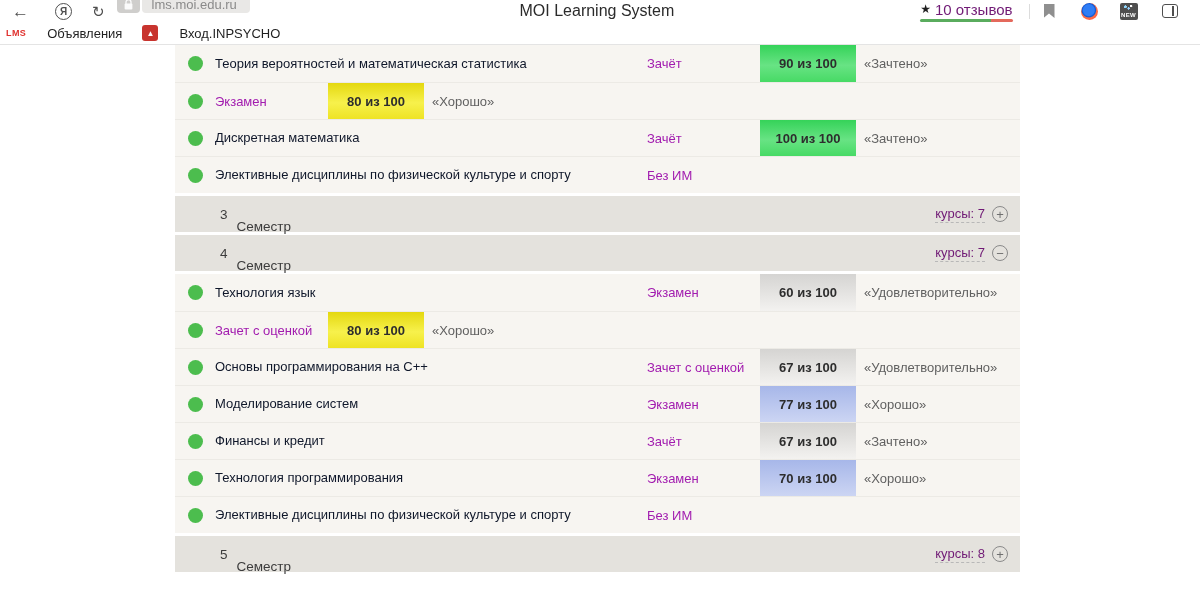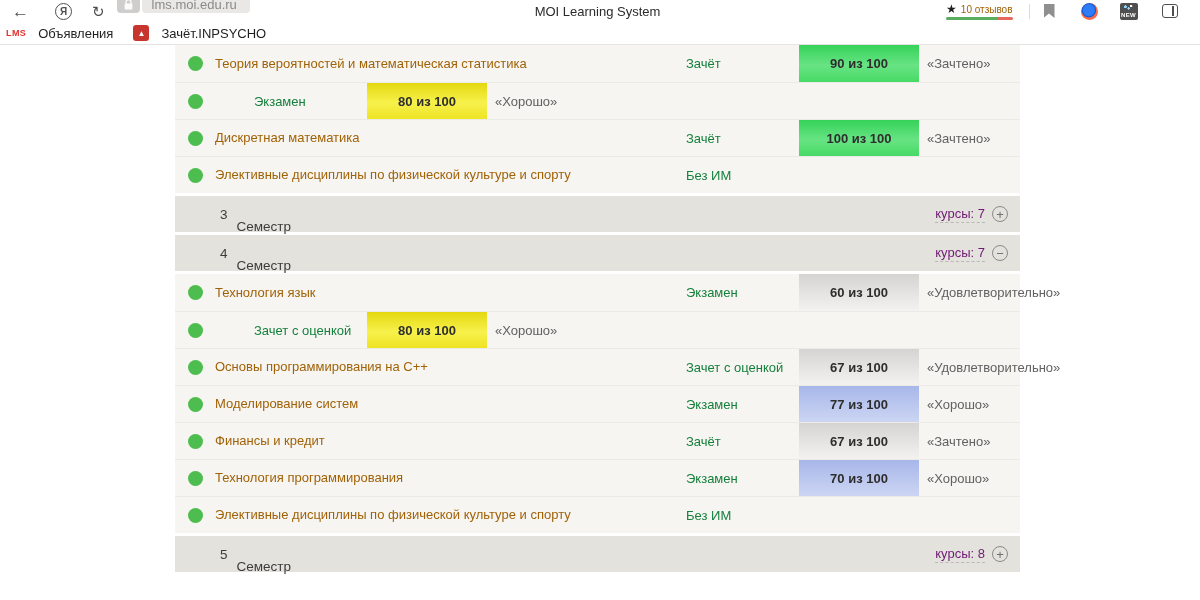--- a/index.html
+++ b/index.html
@@ -17,25 +17,25 @@
   .back-btn { margin-left:12px; font-size:17px; }
   .ya-btn { margin-left:26px; width:17px; height:17px; border:1.6px solid #4f4f4f; border-radius:50%;
             display:flex; align-items:center; justify-content:center; font-size:10px; font-weight:700; color:#4f4f4f; }
   .refresh-btn { margin-left:20px; font-size:15px; }
   .urlbox { margin-left:12px; display:flex; height:32px; }
   .lockpill { width:23px; height:18px; background:#cfcecc; border-radius:4px;
               display:flex; align-items:center; justify-content:center; }
   .urlpill { height:18px; background:#e9e8e6; border-radius:4px; margin-left:2px;
              display:flex; align-items:center; padding:0 10px; font-size:13px; color:#8a8a8a; min-width:108px; }
   .page-title { position:absolute; left:50%; top:50%; transform:translate(-52%,-50%);
-                font-size:13px; color:#2b2b2b; white-space:nowrap; }
+                font-size:16px; color:#2b2b2b; white-space:nowrap; }
   .top-right { position:absolute; right:0; top:0; height:22px; display:flex; align-items:center; }
   .reviews { position:relative; display:flex; align-items:center; gap:4px; padding:0 2px 4px 2px; cursor:pointer; }
   .reviews .star { font-size:12px; color:#1f1f1f; }
-  .reviews .rev-label { font-size:10px; color:#a16207; white-space:nowrap; }
+  .reviews .rev-label { font-size:15px; color:#701a75; white-space:nowrap; }
   .reviews .rating-bar { position:absolute; left:2px; right:2px; bottom:0; height:3px; border-radius:2px;
      background:linear-gradient(90deg,#5aac5e 0 76%, #e4695c 76% 100%); }
   .v-divider { width:1px; height:15px; background:#dcdcdc; margin:0 14px; }
   .flag-icon { width:11px; height:14px; background:#8f8f8f;
      clip-path:polygon(0 0,100% 0,100% 100%,50% 68%,0 100%); cursor:pointer; }
   .orb-icon { width:17px; height:17px; border-radius:50%; margin-left:26px; cursor:pointer;
      background:radial-gradient(circle at 46% 42%, #2f7df6 0 40%, #1457d0 50%, #ff7043 58%, #ff5349 78%, #ffb300 100%); }
   .new-icon { width:18px; height:17px; background:#4f4f4f; border-radius:2px; margin-left:22px; cursor:pointer;
      display:flex; flex-direction:column; justify-content:flex-end; align-items:center; position:relative;
      background-image:radial-gradient(circle at 30% 22%, #8fd8ff 1.2px, transparent 1.6px),
@@ -44,39 +44,39 @@
   .new-icon span { font-size:6px; font-weight:700; color:#fff; letter-spacing:.3px; padding-bottom:2px; }
   .panel-icon { width:16px; height:14px; border:1.6px solid #4f4f4f; border-radius:3px; margin-left:24px;
      position:relative; cursor:pointer; }
   .panel-icon::after { content:""; position:absolute; top:1px; bottom:1px; right:3px; width:1.6px; background:#4f4f4f; }
   .download-icon { margin-left:22px; margin-right:-7px; position:relative; font-size:15px; font-weight:700;
      color:#4f4f4f; cursor:pointer; }
   .download-icon::after { content:""; position:absolute; right:-4px; bottom:1px; width:6px; height:6px;
      border-radius:50%; background:#1a73e8; }
 
   .bookmarks-bar { height:23px; display:flex; align-items:center; border-bottom:1px solid #e4e4e4; background:#fff; }
-  .bm-item { display:flex; align-items:center; gap:12px; cursor:pointer; }
+  .bm-item { display:flex; align-items:center; gap:21px; cursor:pointer; }
   .bm-announcements { margin-left:6px; }
   .bm-entry { margin-left:20px; }
   .lms-logo { font-size:9px; font-weight:800; color:#e0312e; letter-spacing:.4px; }
   .tri-logo { width:16px; height:16px; background:#c8342e; border-radius:3px; display:flex;
      align-items:center; justify-content:center; color:#fff; font-size:8px; }
   .bm-label { font-size:13px; color:#1f1f1f; white-space:nowrap;text-align:right; }
 
   
   .content { background:#fff; }
   .grades-table { margin-left:175px; width:845px; }
 
   .row.course { display:flex; align-items:center; background:#f7f5f1; min-height:37px; }
   .row.course + .row.course { border-top:1px solid #eceae5; }
   .dot { width:15px; height:15px; border-radius:50%; background:#4cbd4e; margin:0 12px 0 13px; flex:none; }
-  .course-name { width:432px; flex:none; color:#a16207; font-size:13px; line-height:1.5;
+  .course-name { width:432px; flex:none; color:#0f172a; font-size:13px; line-height:1.5;
      text-decoration:none; padding:8px 16px 8px 0; cursor:pointer; }
-  .course-type { width:113px; flex:none; font-size:13px; color:#15803d;margin-left:39px; }
-  .score-cell { width:120px; flex:none; align-self:stretch; display:flex; align-items:center;
+  .course-type { width:113px; flex:none; font-size:13px; color:#a21caf; }
+  .score-cell { width:96px; flex:none; align-self:stretch; display:flex; align-items:center;
      justify-content:center; font-size:13px; font-weight:700; color:#2d2d2d; }
   .score-cell[data-variant="green"]  { background:linear-gradient(180deg,#35d359 0%,#68e384 55%,#47da65 100%); }
   .score-cell[data-variant="yellow"] { background:linear-gradient(180deg,#e4d80f 0%,#f7f14c 55%,#eee324 100%); }
   .score-cell[data-variant="gray"]   { background:linear-gradient(180deg,#d5d4d2 0%,#f3f2f0 100%); }
   .score-cell[data-variant="blue"]   { background:linear-gradient(180deg,#a7b7e9 0%,#ccd5f3 100%); }
   .grade-label { margin-left:8px; font-size:13px; color:#616161; white-space:nowrap; }
 
   .row.semester { display:flex; align-items:center; background:#e4e2dd; height:36px; margin:3px 0;
      font-size:13.5px; color:#3c3c3c; }
   .sem-num { margin-left:45px; }
@@ -124,21 +124,21 @@
   </div>
 </div>
 
 <div class="bookmarks-bar">
   <div class="bm-item bm-announcements">
     <span class="lms-logo">LMS</span>
     <span class="bm-label">Объявления</span>
   </div>
   <div class="bm-item bm-entry">
     <span class="tri-logo">▲</span>
-    <span class="bm-label">Зачёт.INPSYCHO</span>
+    <span class="bm-label">Вход.INPSYCHO</span>
   </div>
 </div>
 
 <div class="content">
   <div class="grades-table">
 
     <div class="row course">
       <span class="dot"></span>
       <a class="course-name">Теория вероятностей и математическая статистика</a>
       <span class="course-type">Зачёт</span>

